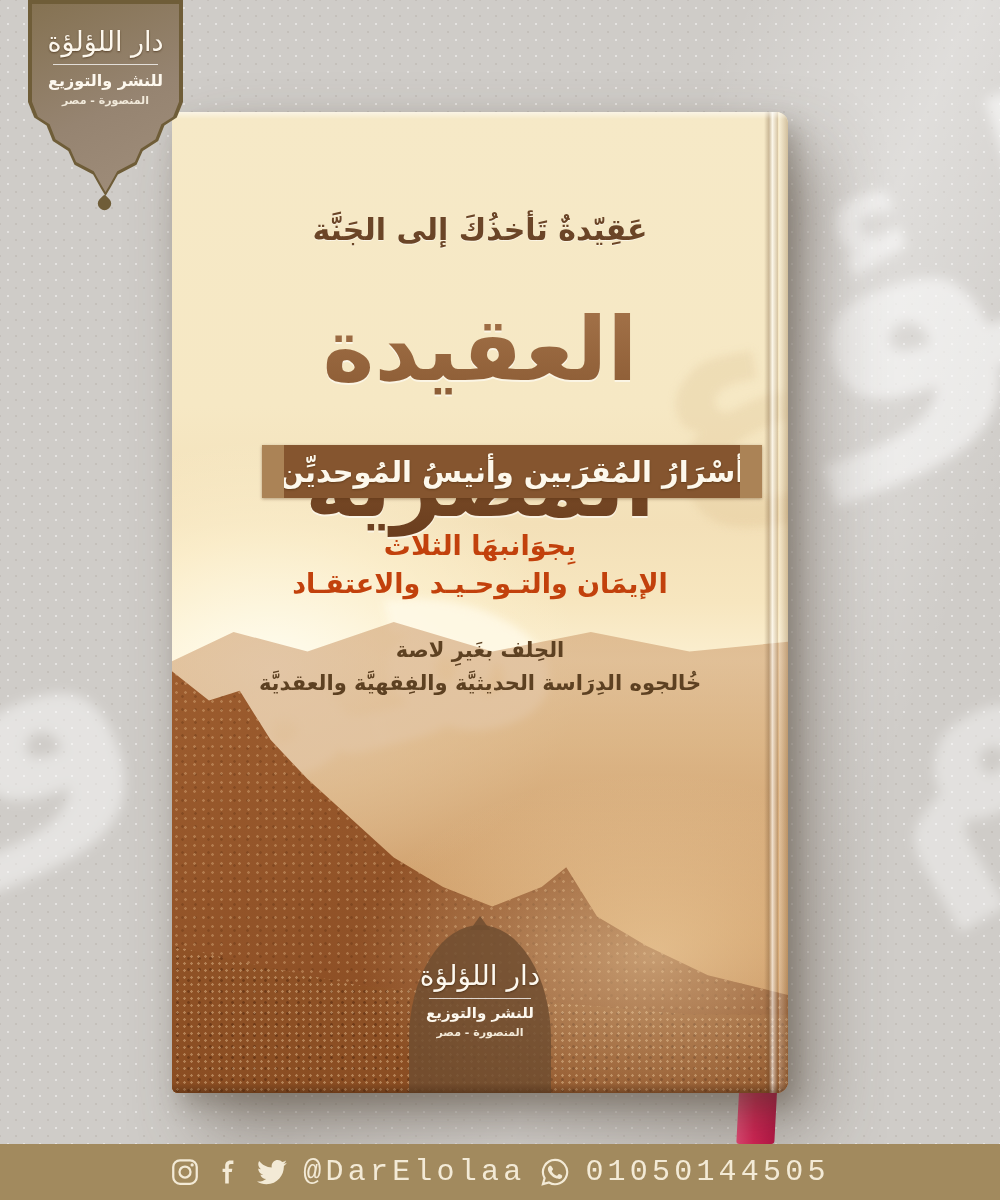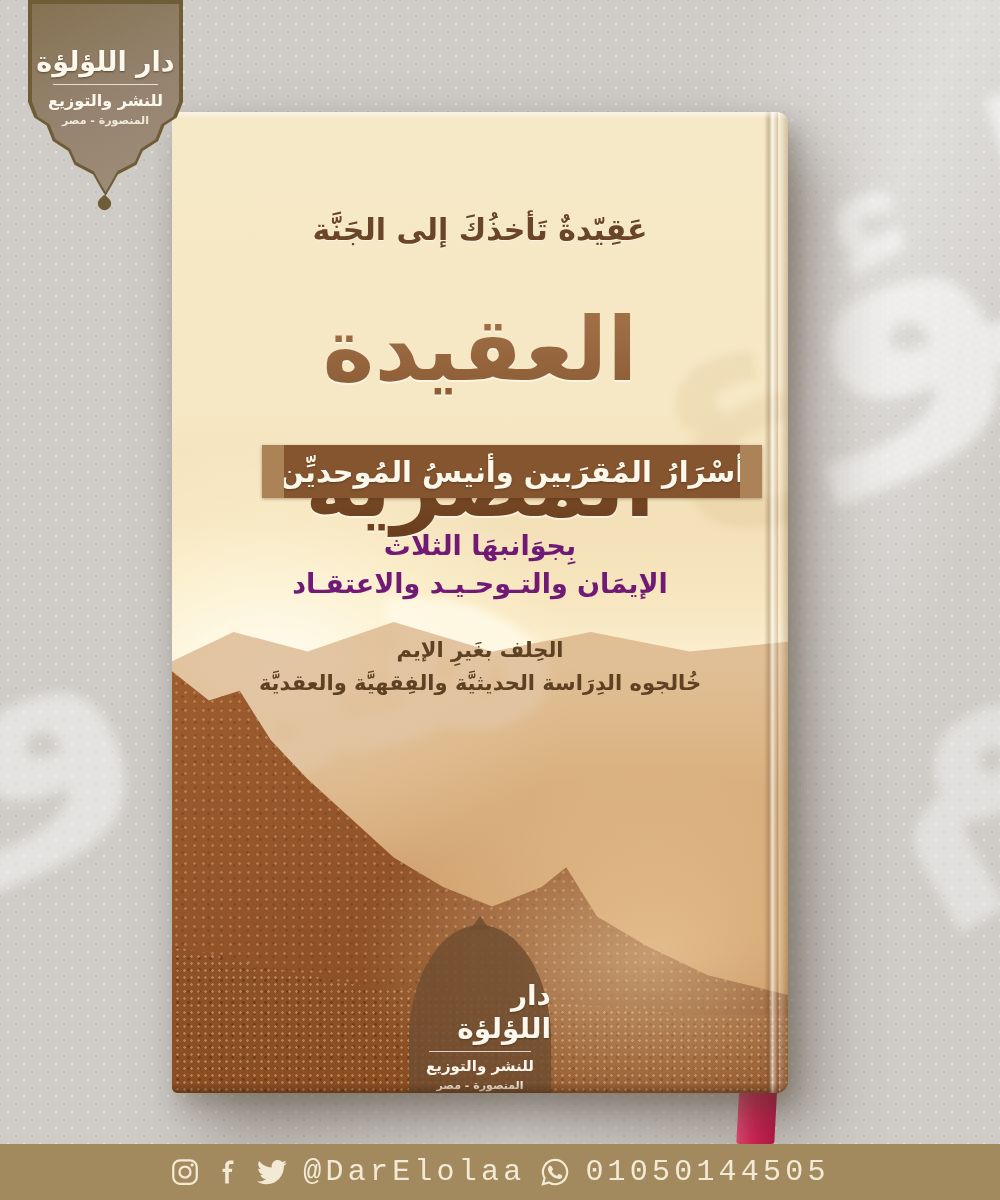--- a/index.html
+++ b/index.html
@@ -73,31 +73,31 @@
     background:linear-gradient(180deg,#a9784e 0%, #8a5a33 45%, #663a1b 100%);
     -webkit-background-clip:text;background-clip:text;color:transparent;
     filter:drop-shadow(0 2px 0 rgba(255,255,255,.55));}
   .band{position:absolute;top:333px;left:90px;width:500px;height:53px;
     background:#85552f;display:flex;align-items:center;justify-content:center;
     box-shadow:0 1px 3px rgba(80,45,15,.4);}
   .band::before,.band::after{content:"";position:absolute;top:0;bottom:0;width:22px;background:#ab8356;}
   .band::before{left:0;} .band::after{right:0;}
   .band .band-text{direction:rtl;font-size:29px;font-weight:bold;color:#fdf8ec;
     text-shadow:0 1px 2px rgba(70,40,10,.5);}
-  .aspects{top:415px;font-size:27px;font-weight:bold;color:#701a75;line-height:1.4;}
+  .aspects{top:415px;font-size:27px;font-weight:bold;color:#c2410c;line-height:1.4;}
   .study{top:522px;font-size:21px;font-weight:bold;color:#5d4122;line-height:1.55;}
   .author{top:632px;font-size:25px;font-weight:bold;color:#4f381e;line-height:1.5;}
   
   .badge-dome{position:absolute;left:50%;transform:translateX(-50%);top:813px;width:142px;height:168px;
     background:rgba(112,77,48,.85);border-radius:71px 71px 0 0 / 115px 115px 0 0;
     display:flex;flex-direction:column;align-items:center;padding-top:34px;box-sizing:border-box;}
   .badge-dome::before{content:"";position:absolute;top:-9px;left:50%;transform:translateX(-50%);
     width:0;height:0;border-left:10px solid transparent;border-right:10px solid transparent;
     border-bottom:14px solid rgba(112,77,48,.85);}
-  .logo-name{direction:rtl;color:#fdf8ee;font-weight:bold;text-shadow:0 1px 2px rgba(60,35,10,.6);margin-top:20px;}
+  .logo-name{direction:rtl;color:#fdf8ee;font-weight:normal;text-shadow:0 1px 2px rgba(60,35,10,.6);}
   .badge-dome .logo-name{font-size:28px;}
   .logo-rule{height:1px;background:rgba(255,255,255,.75);width:72%;margin:6px 0 5px;}
   .logo-sub{direction:rtl;color:#fdf8ee;font-weight:bold;}
   .badge-dome .logo-sub1{font-size:15px;}
   .badge-dome .logo-sub2{font-size:11px;margin-top:4px;color:#f4ead8;}
   .pendant{position:absolute;z-index:6;left:28px;top:0;width:155px;height:196px;
     clip-path:polygon(0 0,100% 0,100% 52%,96% 60%,88% 64%,84% 72%,74% 77%,70% 84%,58% 89%,53% 96%,50% 100%,47% 96%,42% 89%,30% 84%,26% 77%,16% 72%,12% 64%,4% 60%,0 52%);
     background:#6f5d38;}
   .pendant-inner{position:absolute;inset:4px;
     clip-path:polygon(0 0,100% 0,100% 52%,96% 60%,88% 64%,84% 72%,74% 77%,70% 84%,58% 89%,53% 96%,50% 100%,47% 96%,42% 89%,30% 84%,26% 77%,16% 72%,12% 64%,4% 60%,0 52%);
@@ -141,21 +141,21 @@
     <div class="cover-text headline">عَقِيّدةٌ تَأخذُكَ إلى الجَنَّة</div>
     <div class="cover-text title">العقيدة المصرية</div>
     <div class="band">
       <span class="band-text">أسْرَارُ المُقرَبين وأنيسُ المُوحديِّن</span>
     </div>
     <div class="cover-text aspects">
       <div>بِجوَانبهَا الثلاث</div>
       <div>الإيمَان والتـوحـيـد والاعتقـاد</div>
     </div>
     <div class="cover-text study">
-      <div>الحِلف بغَيرِ الإيم</div>
+      <div>الحِلف بغَيرِ لاصة</div>
       <div>خُالجوه الدِرَاسة الحديثيَّة والفِقهيَّة والعقديَّة</div>
     </div>
 
     <div class="badge-dome">
       <div class="logo-name">دار اللؤلؤة</div>
       <div class="logo-rule"></div>
       <div class="logo-sub logo-sub1">للنشر والتوزيع</div>
       <div class="logo-sub logo-sub2">المنصورة - مصر</div>
     </div>
 

